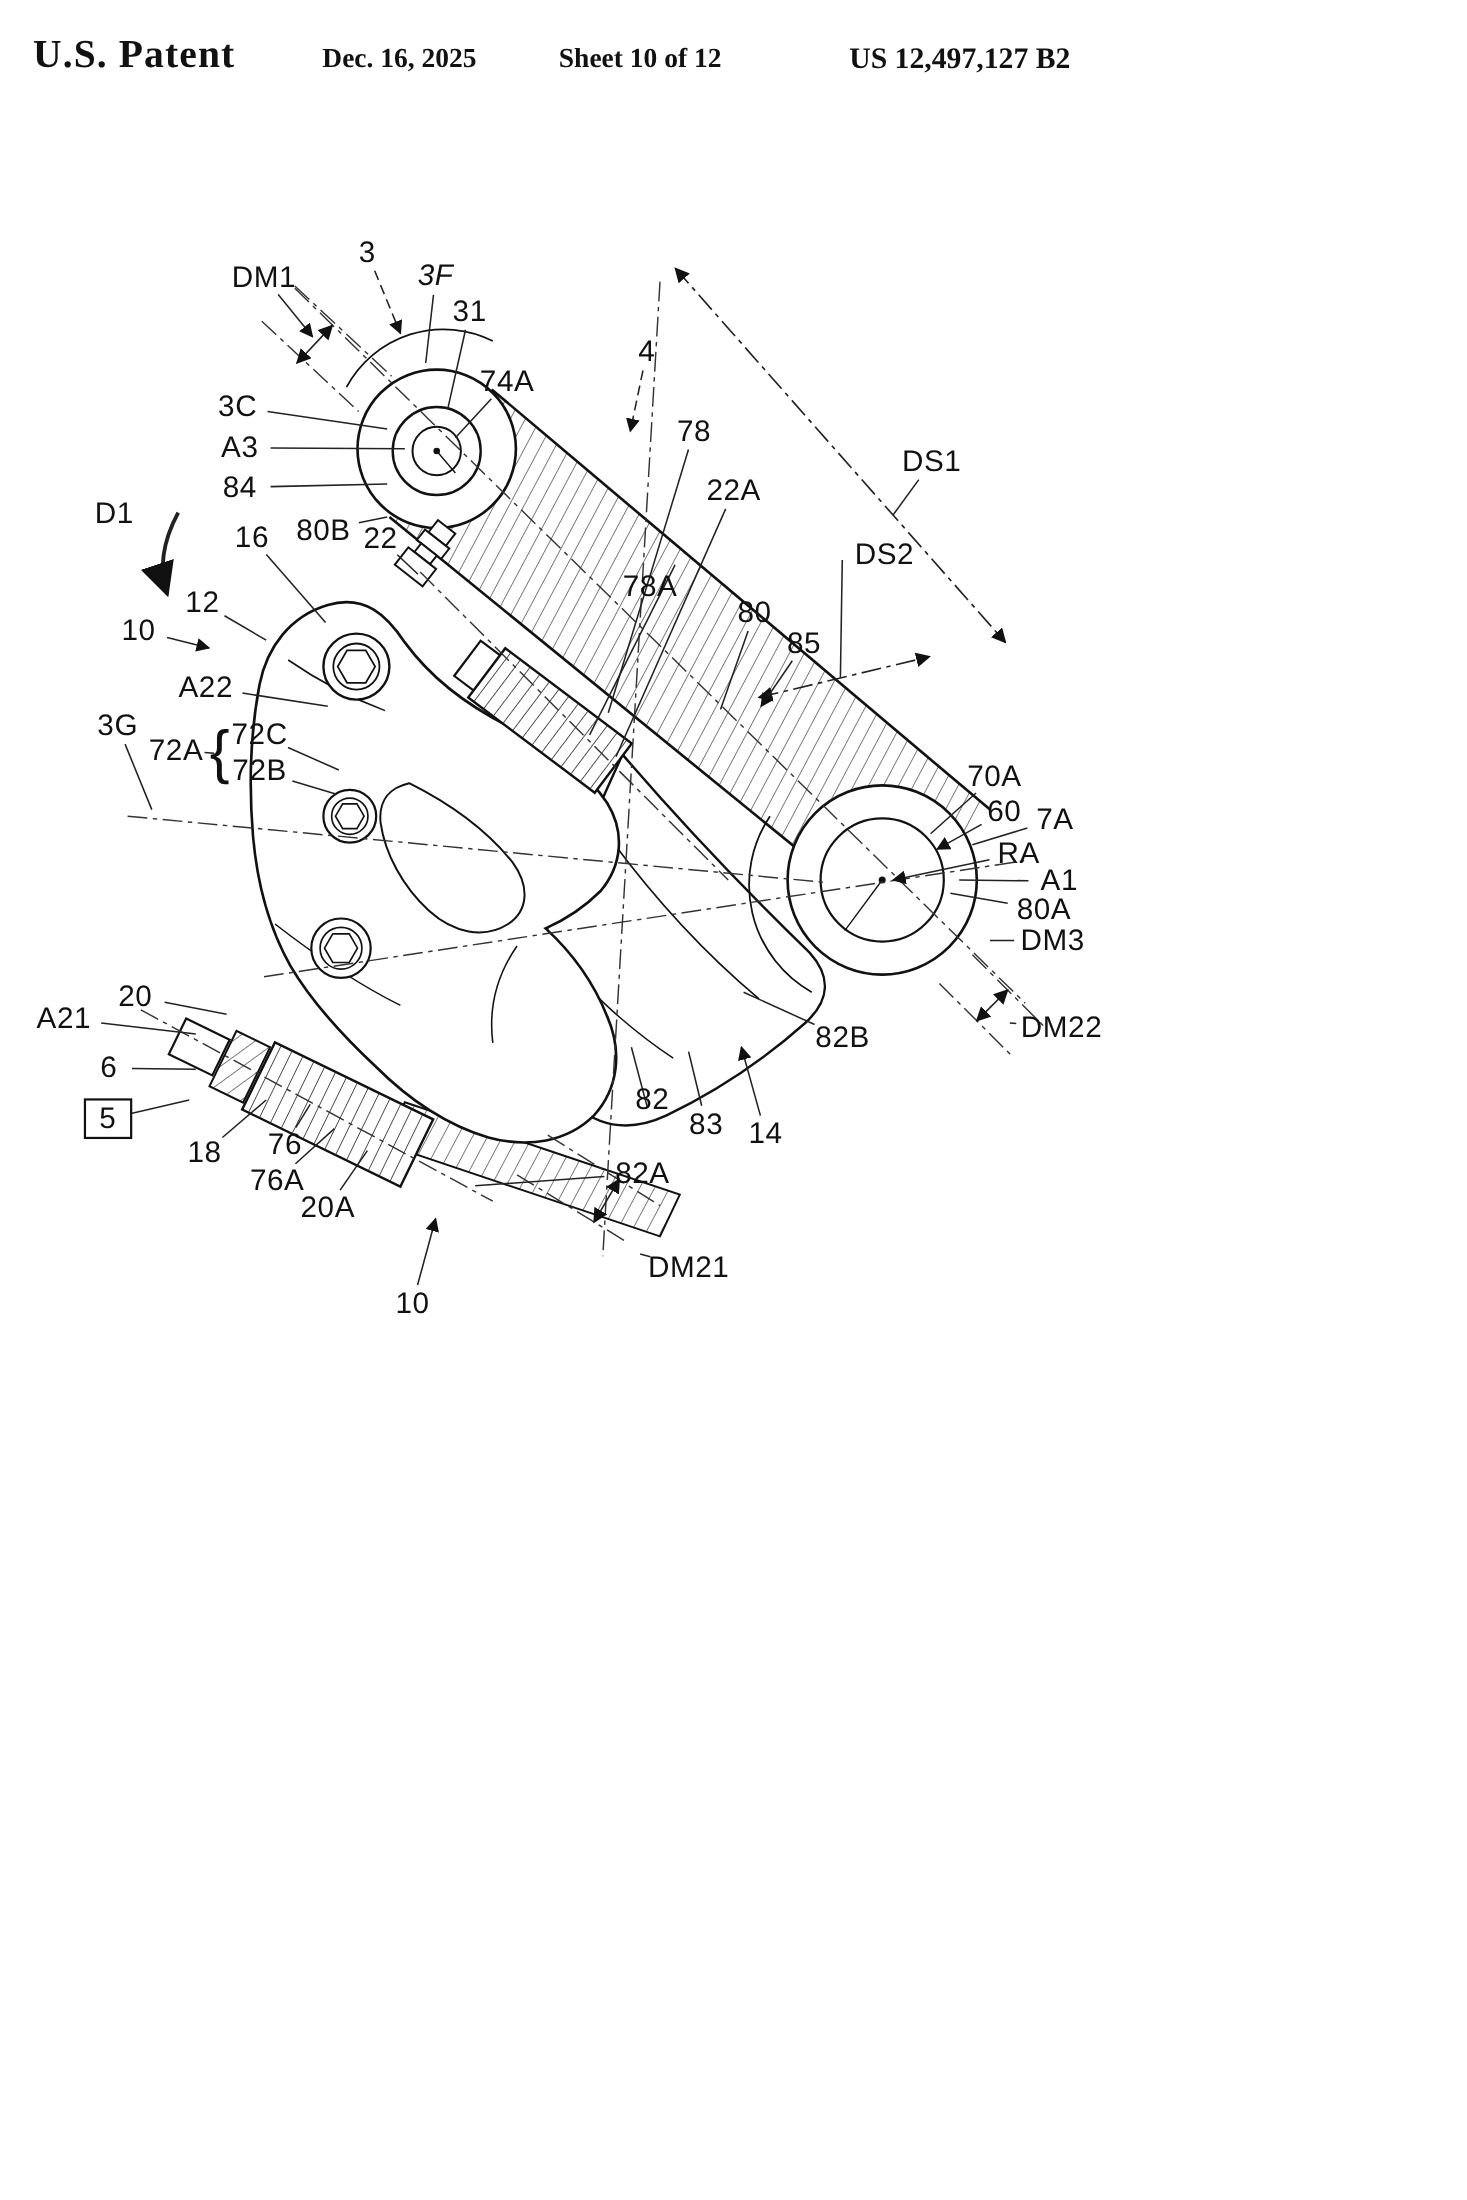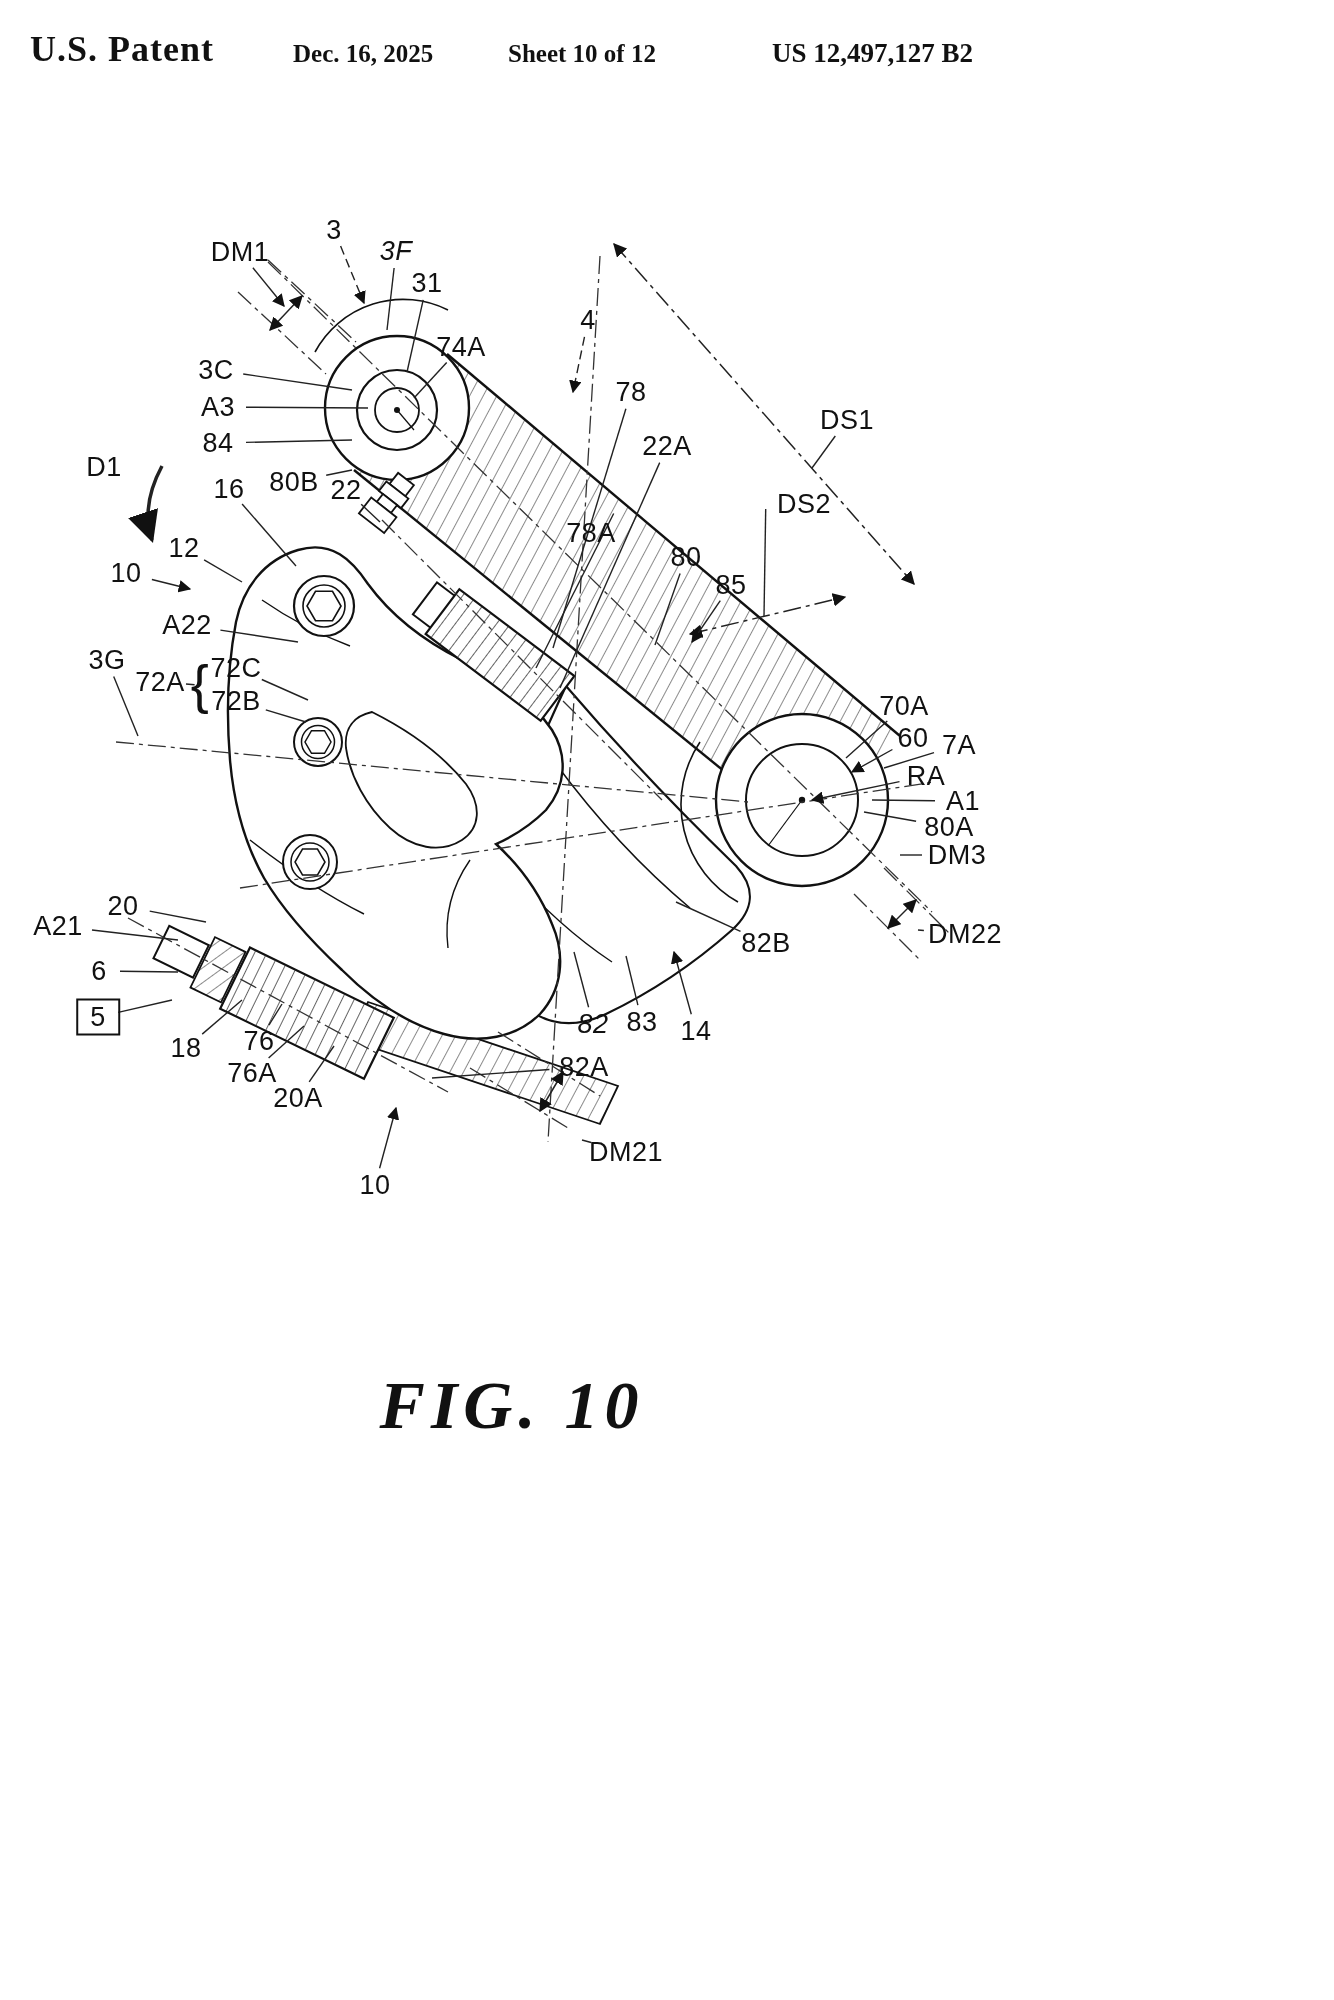--- a/index.html
+++ b/index.html
@@ -233,22 +233,21 @@
       <div class="" style="left: 123px; top: 906px;">20</div>
       <div class="" style="left: 58px; top: 926px;">A21</div>
       <div class="" style="left: 965px; top: 934px;">DM22</div>
       <div class="" style="left: 99px; top: 971px;">6</div>
       <div class="boxed " style="left: 98px; top: 1017px;">5</div>
       <div class="" style="left: 766px; top: 943px;">82B</div>
       <div class="" style="left: 186px; top: 1048px;">18</div>
       <div class="" style="left: 259px; top: 1041px;">76</div>
       <div class="" style="left: 252px; top: 1073px;">76A</div>
       <div class="" style="left: 298px; top: 1098px;">20A</div>
-      <div class="" style="left: 593px; top: 1024px; font-style: italic;">82</div>
+      <div class="" style="left: 593px; top: 1000px;">82</div>
       <div class="" style="left: 642px; top: 1022px;">83</div>
       <div class="" style="left: 696px; top: 1031px;">14</div>
       <div class="" style="left: 584px; top: 1067px;">82A</div>
       <div class="" style="left: 626px; top: 1152px;">DM21</div>
       <div class="" style="left: 375px; top: 1185px;">10</div>
     </div>
 
-  <div class="fig-caption">FIG. 10</div>
 </div>
 
 </body></html>

